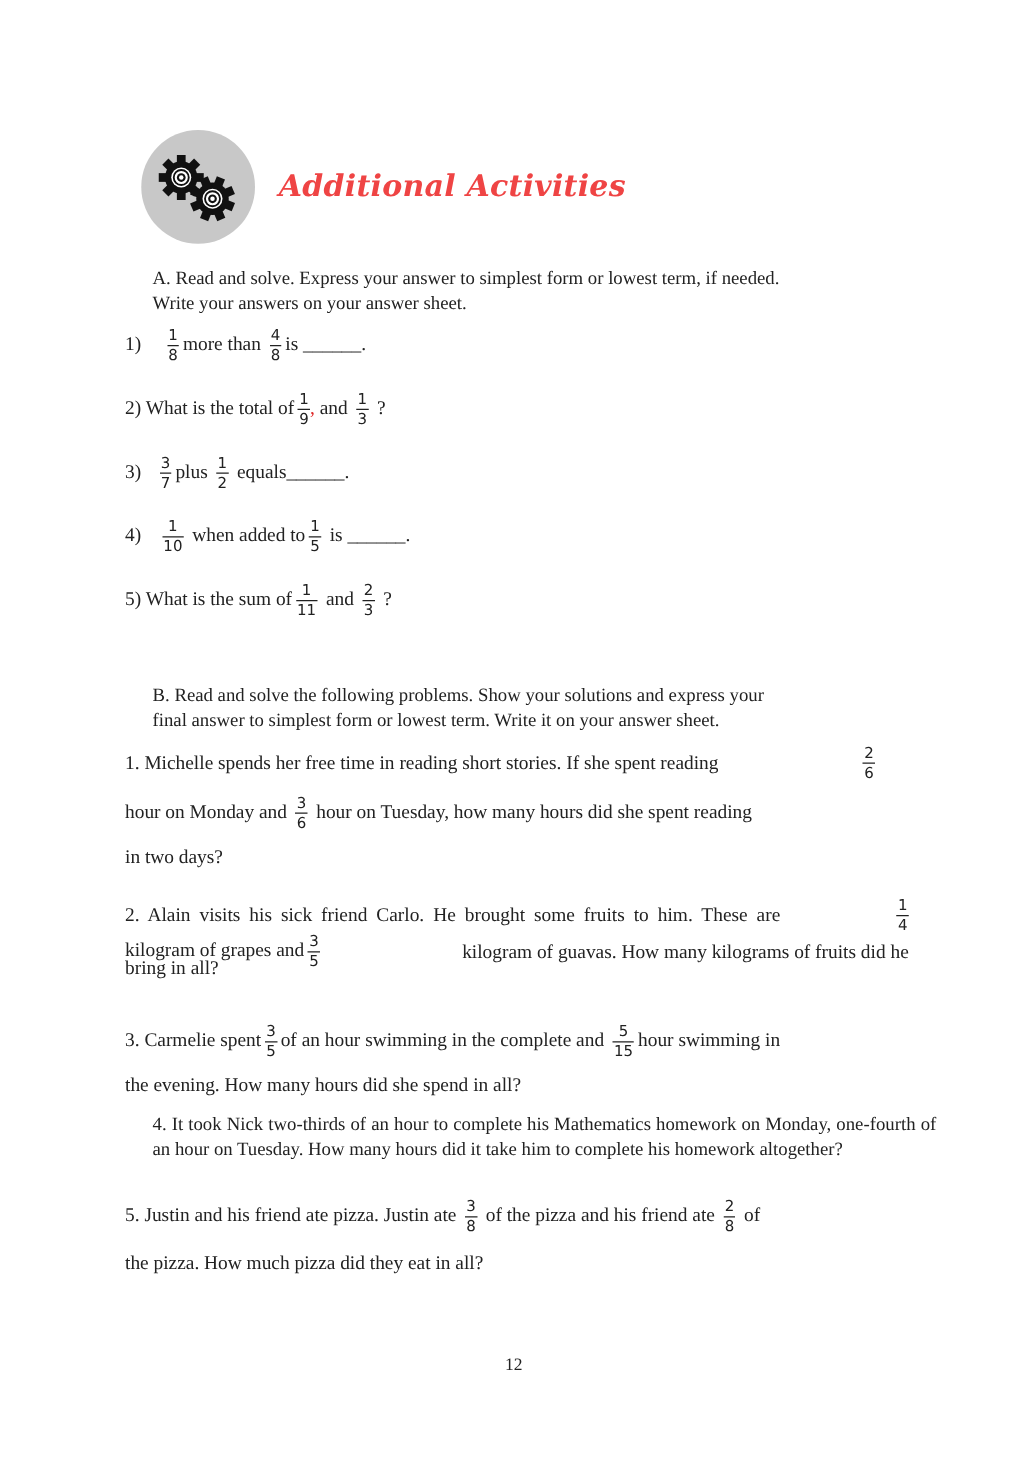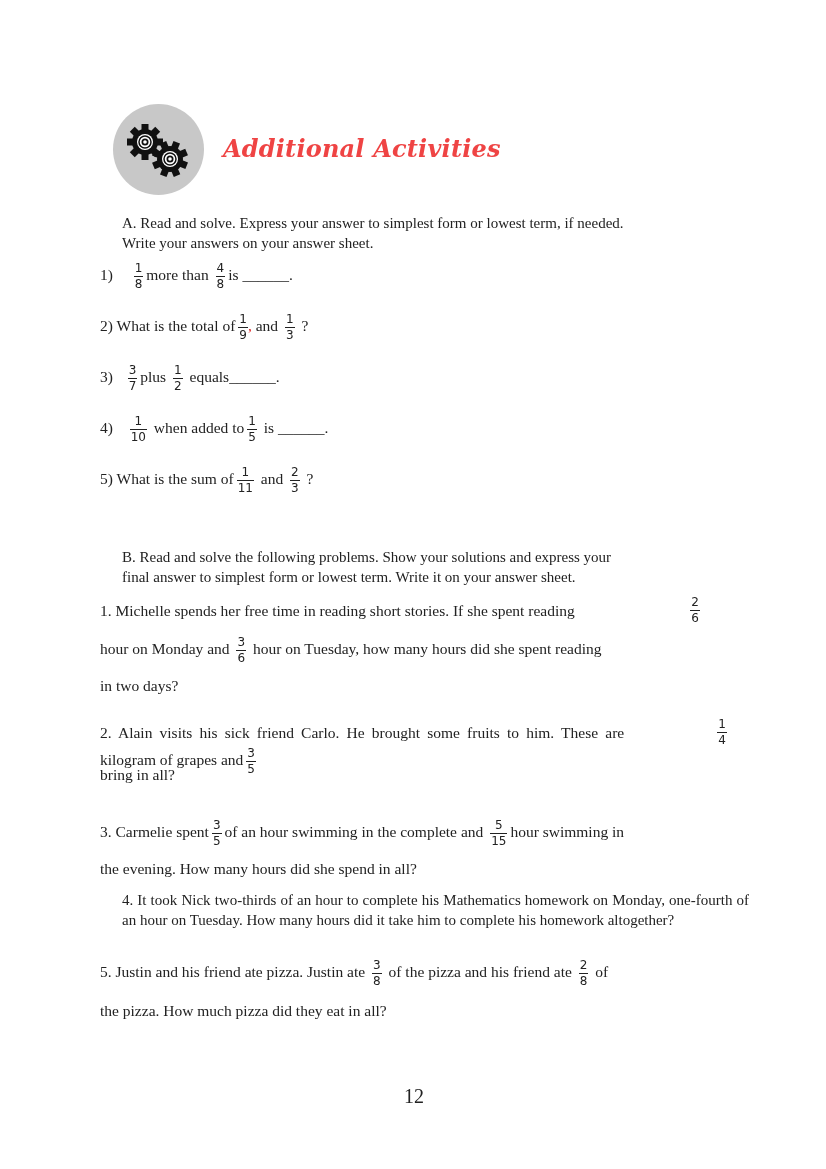--- a/index.html
+++ b/index.html
@@ -11,21 +11,21 @@
   .title { position: absolute; left: 223px; top: 134px; font-family: "DejaVu Serif", serif; font-weight: bold; font-style: italic; font-size: 24px; color: #ef4444; white-space: nowrap; letter-spacing: 0.2px; }
   .abs { position: absolute; white-space: nowrap; }
   .frac { display: inline-block; vertical-align: middle; text-align: center; font-family: "DejaVu Sans", sans-serif; font-size: 12px; line-height: 13px; margin: 0 3px; }
   .frac .num { display: block; padding: 0 1px; }
   .frac .bar { display: block; border-top: 1.3px solid #222; margin: 1px 0; }
   .frac .den { display: block; padding: 0 1px; }
   .red { color: #d22; }
   .para { position: absolute; left: 100px; width: 627px; font-family: Liberation Serif, serif; font-size: 15px; line-height: 20px; text-align: justify; margin-left: 22px; }
   .line { position: absolute; left: 100px; width: 627px; font-family: "Liberation Serif", serif; font-size: 15.5px; white-space: nowrap; gap: 12px; }
   .justify { display: flex; justify-content: space-between; align-items: center; }
-  .page-num { position: absolute; left: 404px; top: 1085px; font-family: "Liberation Serif", serif; font-size: 20px; }
+  .page-num { position: absolute; left: 404px; top: 1085px; font-family: "Liberation Serif", serif; font-size: 14px; }
 </style>
 </head>
 <body>
 
 <div class="header">
   <div class="gear-circle">
     <svg width="91" height="91" viewBox="0 0 91 91">
       <g transform="translate(32,38)">
         <g fill="#111">
           <circle r="13"></circle>
@@ -127,20 +127,21 @@
   <div class="line justify" style="top:706px;margin-top:12px;">
     <span style="word-spacing:3.3px;">2. Alain visits his sick friend Carlo. He brought some fruits to him. These are</span>
     <span class="frac" style="margin-right:0;">
         <span class="num">1</span>
         <span class="bar"></span>
         <span class="den">4</span>
       </span>
   </div>
   <div class="line justify" style="top:747px;">
     <span><span>kilogram of grapes and</span><span class="frac"><span class="num">3</span><span class="bar"></span><span class="den">5</span></span></span>
+    <span>kilogram of guavas. How many kilograms of fruits did he</span>
   </div>
   <div class="line" style="top:754px;margin-top:12px;">bring in all?</div>
 </div>
 
 <div>
   <div class="line" style="top:819px;">
     <span>3. Carmelie spent</span><span class="frac"><span class="num">3</span><span class="bar"></span><span class="den">5</span></span><span>of an hour swimming in the complete and</span>
     <span class="frac"><span class="num">5</span><span class="bar"></span><span class="den">15</span></span><span>hour swimming in</span>
   </div>
   <div class="line" style="top:860px;">the evening. How many hours did she spend in all?</div>

